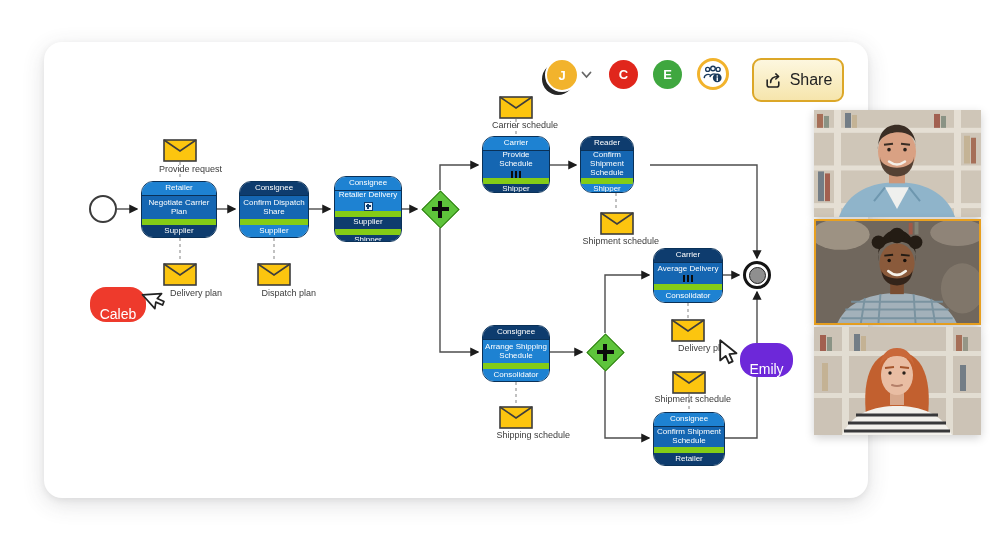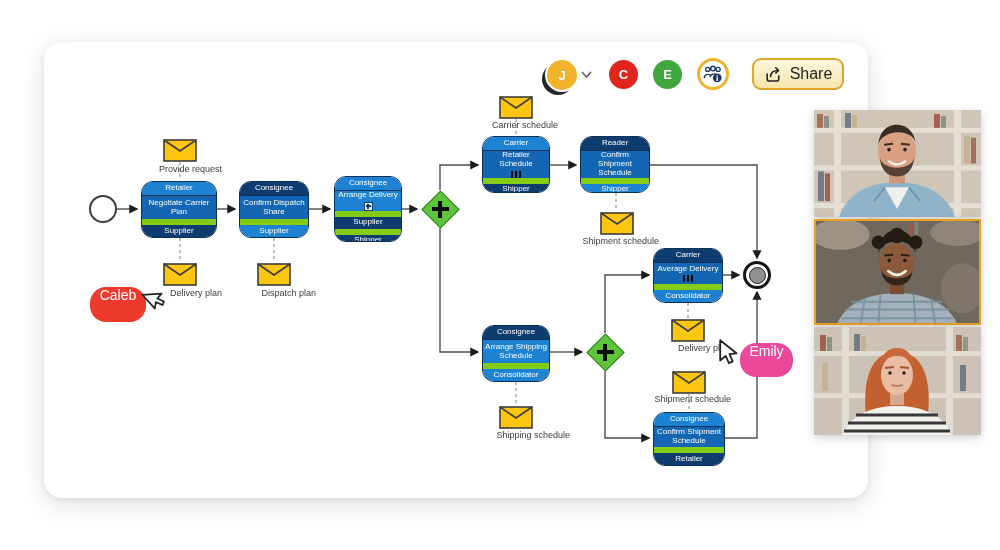--- a/index.html
+++ b/index.html
@@ -21,21 +21,21 @@
     border:2px solid #fff;box-shadow:-4px 4px 0 -1px #262626;}
   .avatar-c{left:609px;top:60px;width:29px;height:29px;background:#E0261C;}
   .avatar-e{left:653px;top:60px;width:29px;height:29px;background:#3FA73F;}
   .chevron{position:absolute;left:581px;top:71px;}
   .people-btn{
     position:absolute;left:697px;top:58px;width:32px;height:32px;border-radius:50%;
     background:#fff;border:3px solid #F2B32C;box-sizing:border-box;
     display:flex;align-items:center;justify-content:center;
   }
   .share-btn{
-    position:absolute;left:752px;top:58px;width:92px;height:32px;border-radius:9px;
+    position:absolute;left:752px;top:58px;width:92px;height:44px;border-radius:9px;
     background:linear-gradient(#FDF7DF,#F6E5AC);
     border:2px solid #DCA728;box-sizing:border-box;
     display:flex;align-items:center;justify-content:center;gap:7px;
     color:#222;font-size:16px;cursor:pointer;
   }
   
   .task{
     position:absolute;display:flex;flex-direction:column;
     border:1.5px solid #0A3158;border-radius:12px;overflow:hidden;
     box-sizing:border-box;color:#fff;text-align:center;
@@ -72,25 +72,25 @@
   .gw-plus{position:absolute;width:27px;height:27px;pointer-events:none;}
   .gw-plus:before,.gw-plus:after{content:"";position:absolute;background:#0b0b0b;}
   .gw-plus:before{left:5px;right:5px;top:11.5px;height:4px;}
   .gw-plus:after{top:5px;bottom:5px;left:11.5px;width:4px;}
   .envelope{position:absolute;width:34px;height:23px;}
   .msg-label{
     position:absolute;width:84px;text-align:right;font-size:9px;color:#3c3c3c;
   }
   
   .cursor-label{
-    position:absolute;color:#fff;font-size:14px;display:flex;align-items:flex-start;
+    position:absolute;color:#fff;font-size:14px;display:flex;align-items:flex-end;
     justify-content:center;border-radius:16px;
   }
   .cursor-caleb{left:90px;top:287px;width:56px;height:35px;background:#EE3A2C;}
-  .cursor-emily{left:740px;top:343px;width:53px;height:34px;background:#ec4899;}
+  .cursor-emily{left:740px;top:343px;width:53px;height:34px;background:#6d28d9;}
   .pointer{position:absolute;}
   
   .tile{position:absolute;left:814px;width:167px;overflow:hidden;
     box-shadow:0 3px 9px rgba(0,0,0,.18);}
   .tile-1{top:110px;height:107px;}
   .tile-2{top:219px;height:106px;border:2px solid #E8A020;box-sizing:border-box;}
   .tile-3{top:327px;height:108px;}
   .tile svg{display:block;width:100%;height:100%;}
   svg{overflow:visible;}
 </style>
@@ -150,41 +150,41 @@
 
 <div class="task" style="left:239px;top:181px;width:70px;height:57px;">
   <div class="row hd c-dark">Consignee</div>
   <div class="row bd c-mid">Confirm Dispatch Share</div>
   <div class="row ft c-light">Supplier</div>
 </div>
 
 <div class="task" style="left:334px;top:176px;width:68px;height:66px;">
   <div class="row hd c-light">Consignee</div>
   <div class="row bd c-light">
-    <span>Arrange Delivery</span>
+    <span>Retailer Delivery</span>
     <span class="marker-sub"></span>
   </div>
   <div class="row ft c-dark">Supplier</div>
   <div class="row ft c-dark">Shipper</div>
 </div>
 
 <div class="task" style="left:482px;top:136px;width:68px;height:57px;">
   <div class="row hd c-light">Carrier</div>
   <div class="row bd c-mid">
-    <span>Retailer Schedule</span>
+    <span>Provide Schedule</span>
     <span class="marker-multi">
         <i></i>
         <i></i>
         <i></i>
       </span>
   </div>
   <div class="row ft c-dark">Shipper</div>
 </div>
 
-<div class="task" style="left:580px;top:136px;width:70px;height:57px;">
+<div class="task" style="left:580px;top:136px;width:54px;height:57px;">
   <div class="row hd c-dark">Reader</div>
   <div class="row bd c-mid">Confirm Shipment Schedule</div>
   <div class="row ft c-light">Shipper</div>
 </div>
 
 <div class="task" style="left:482px;top:325px;width:68px;height:57px;">
   <div class="row hd c-dark">Consignee</div>
   <div class="row bd c-light">Arrange Shipping Schedule</div>
   <div class="row ft c-light">Consolidator</div>
 </div>

